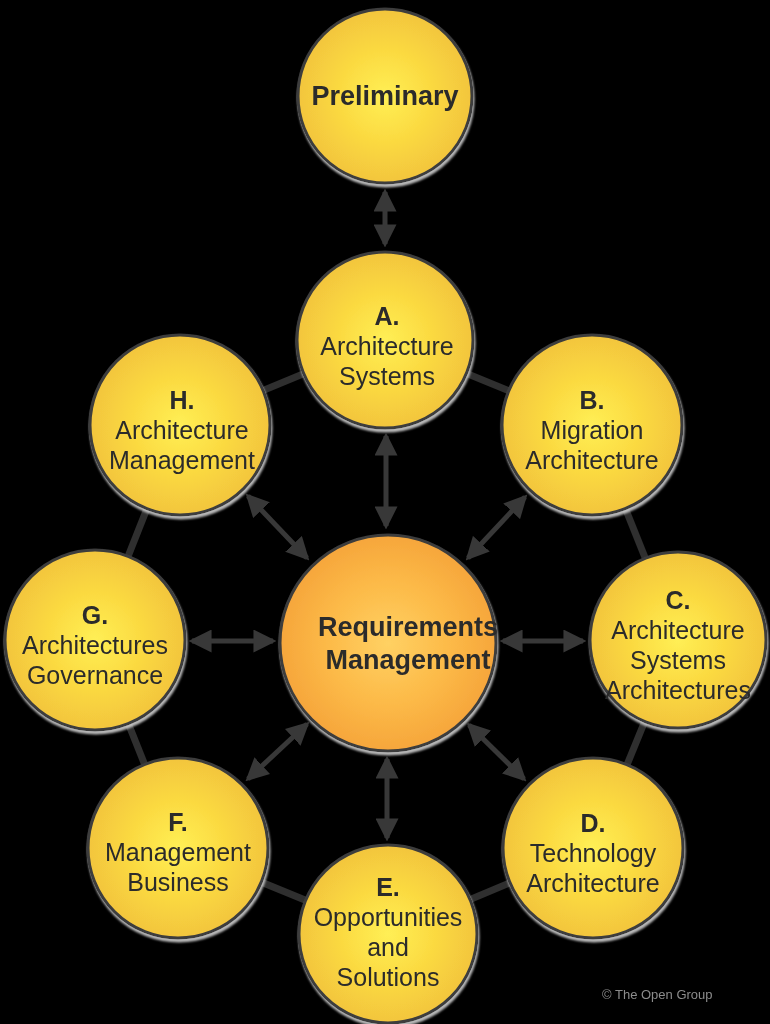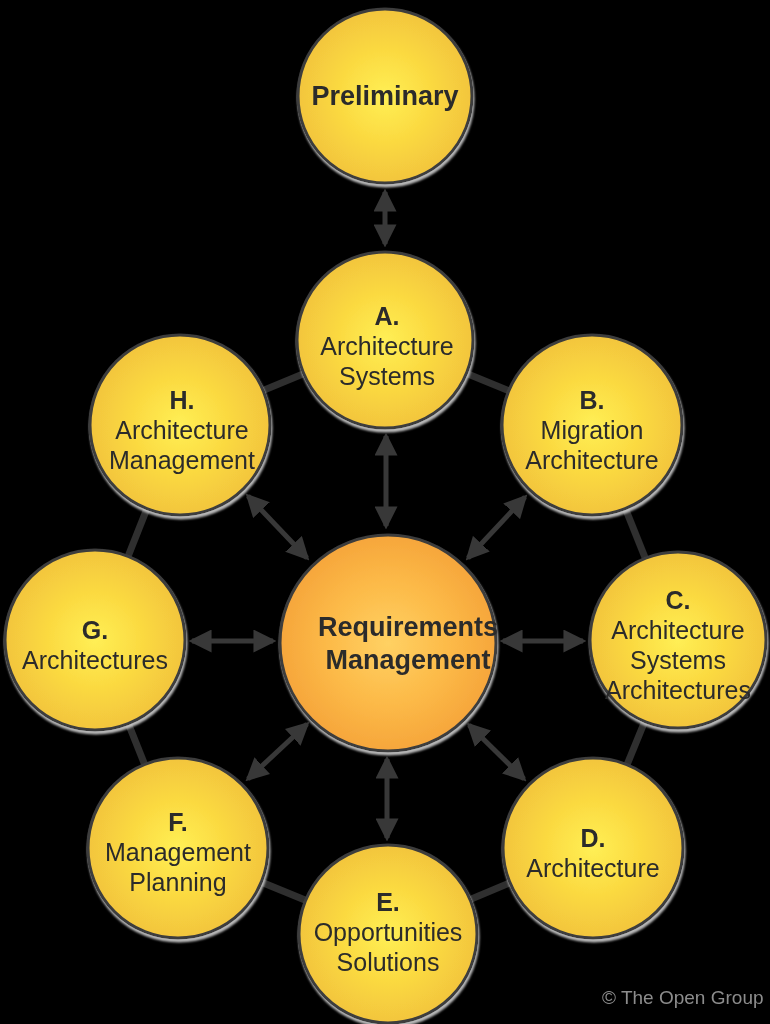--- a/index.html
+++ b/index.html
@@ -50,21 +50,21 @@
   .label .letter { font-weight: bold; }
   .label.big {
     font-weight: bold;
     font-size: 27px;
     line-height: 33px;
   }
   .copyright {
     position: absolute;
     left: 602px;
     top: 987px;
-    font-size: 19px;
+    font-size: 13px;
     color: #8c8c8c;
     z-index: 2;
     white-space: nowrap;
   }
 </style>
 </head>
 <body>
 
 <div class="stage">
 
@@ -135,38 +135,41 @@
 
   <div class="label" style="left:678px; top:645px">
     <div class="letter">C.</div>
     <div>Architecture</div>
     <div>Systems</div>
     <div>Architectures</div>
   </div>
 
   <div class="label" style="left:593px; top:853px">
     <div class="letter">D.</div>
+    <div>Technology</div>
     <div>Architecture</div>
   </div>
 
   <div class="label" style="left:388px; top:932px">
     <div class="letter">E.</div>
     <div>Opportunities</div>
+    <div>and</div>
     <div>Solutions</div>
   </div>
 
   <div class="label" style="left:178px; top:852px">
     <div class="letter">F.</div>
     <div>Management</div>
-    <div>Planning</div>
+    <div>Business</div>
   </div>
 
   <div class="label" style="left:95px; top:645px">
     <div class="letter">G.</div>
     <div>Architectures</div>
+    <div>Governance</div>
   </div>
 
   <div class="label" style="left:182px; top:430px">
     <div class="letter">H.</div>
     <div>Architecture</div>
     <div>Management</div>
   </div>
 
   <div class="label big" style="left:408px; top:644px">
     <div>Requirements</div>

